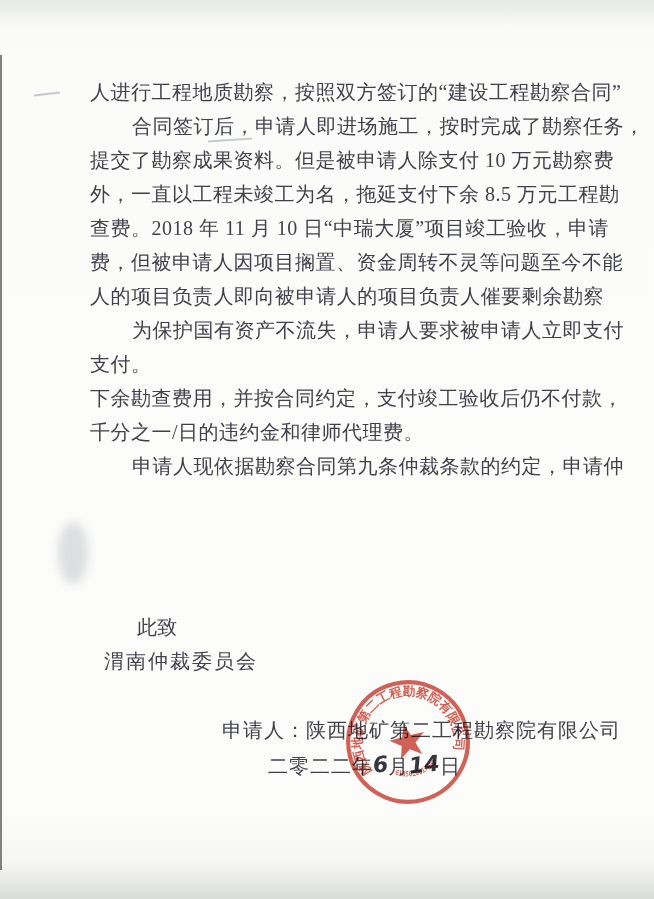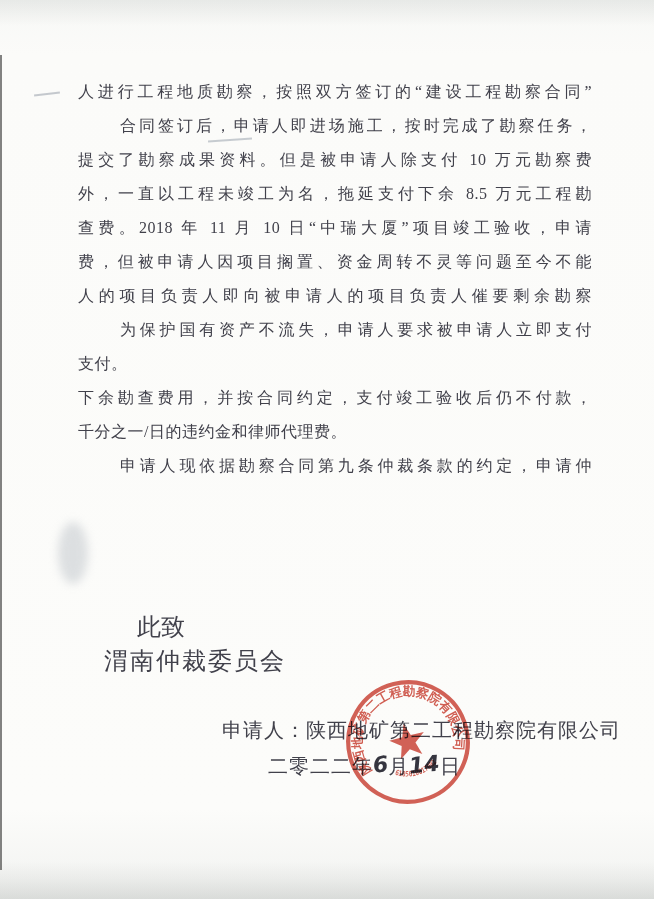--- a/index.html
+++ b/index.html
@@ -15,31 +15,31 @@
   
   .edge-line{position:absolute;left:0;top:55px;width:2px;height:815px;background:#5a5a58;opacity:.75;}
   .top-shade{position:absolute;left:0;top:0;width:654px;height:26px;background:linear-gradient(180deg,rgba(160,165,162,.18),rgba(160,165,162,0));}
   .bottom-shade{position:absolute;left:0;top:862px;width:654px;height:37px;background:linear-gradient(0deg,rgba(120,125,122,.16),rgba(120,125,122,0));}
   .mark1{position:absolute;left:34px;top:93px;width:26px;height:2px;background:#b6bcc2;transform:rotate(-7deg);opacity:.8;}
   .mark2{position:absolute;left:208px;top:139px;width:44px;height:2px;background:#b9bfc5;transform:rotate(-4deg);opacity:.8;}
   .smudge{position:absolute;left:58px;top:522px;width:30px;height:62px;background:#c3c8cd;border-radius:50%;filter:blur(5px);opacity:.55;}
 
   
   .doc-body{
-    position:absolute;left:78px;top:75px;width:514px;
-    color:#41414b;font-size:16px;
+    position:absolute;left:90px;top:75px;width:514px;
+    color:#41414b;font-size:20px;
   }
   .line{
     height:34px;line-height:34px;white-space:nowrap;overflow:visible;
     letter-spacing:.5px;
   }
   .j{text-align:justify;text-align-last:justify;text-justify:inter-character;}
   .ind{text-indent:42px;}
 
-  .closing{position:absolute;left:90px;top:610px;width:400px;color:#41414b;font-size:24px;}
+  .closing{position:absolute;left:90px;top:610px;width:400px;color:#41414b;font-size:20px;}
   .closing .line1{height:34px;line-height:34px;padding-left:47px;}
   .closing .line2{height:34px;line-height:34px;padding-left:14px;letter-spacing:2px;}
 
   .signature{position:absolute;left:222px;top:712px;color:#41414b;font-size:20px;}
   .sig-line{height:36px;line-height:36px;white-space:nowrap;letter-spacing:1px;}
   .sig-date{padding-left:46px;}
   .hand{
     font-family:"DejaVu Sans","Liberation Sans",sans-serif;
     font-style:italic;font-weight:700;font-size:22px;
     display:inline-block;transform:rotate(-6deg) translateY(-1px);

